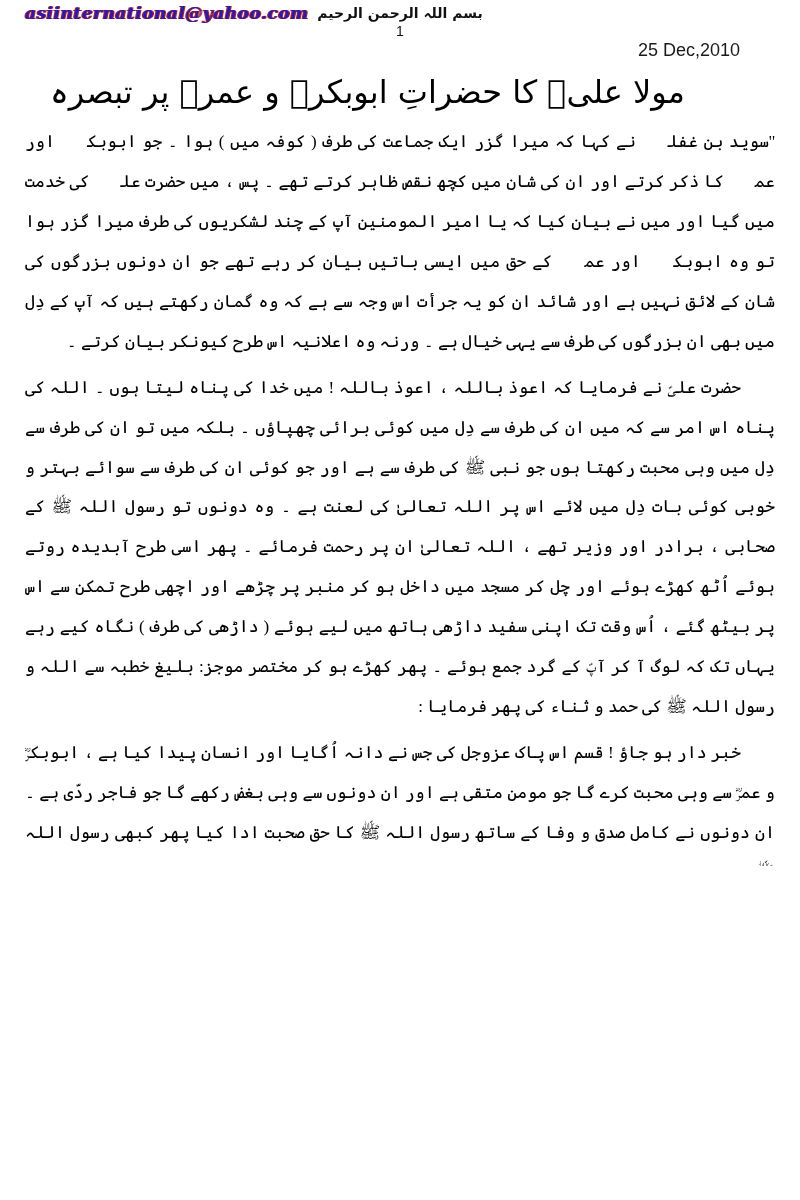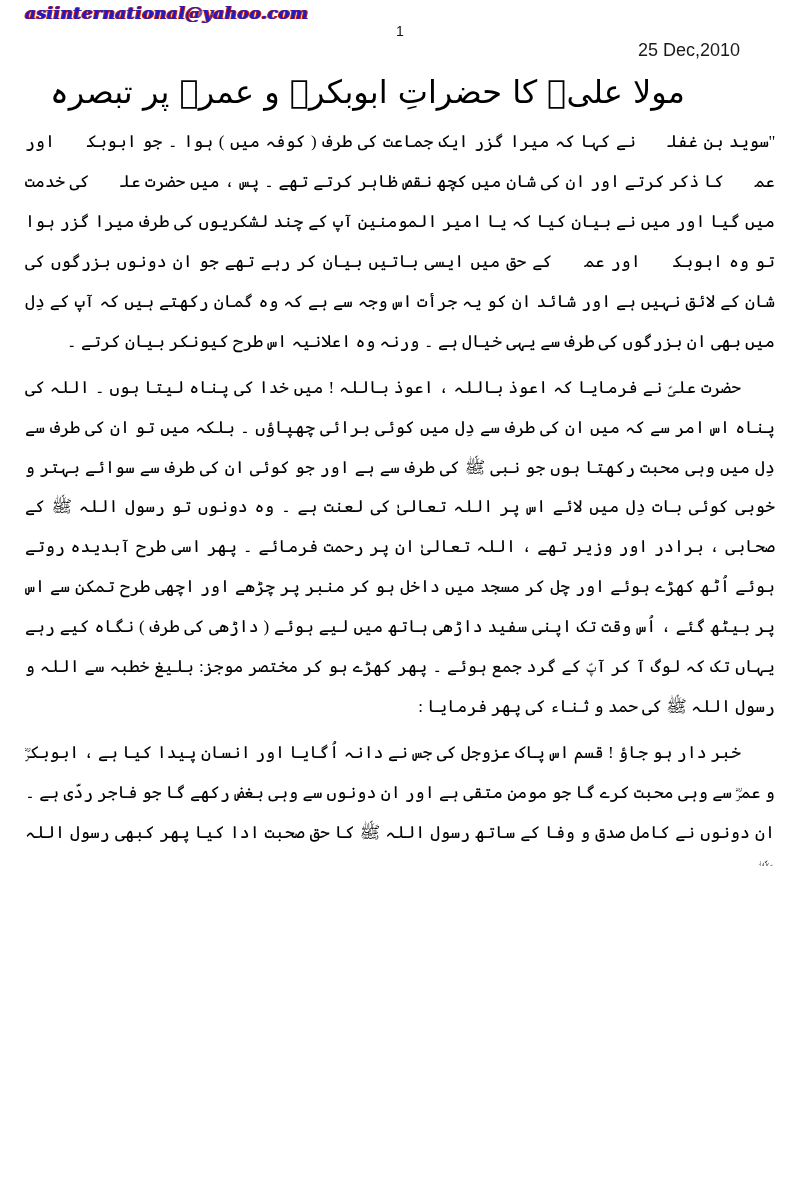--- a/index.html
+++ b/index.html
@@ -85,20 +85,21 @@
     letter-spacing: 1.5px;
   }
 </style>
 </head>
 <body>
 
 <div class="page">
 
   <a class="header-email">asiinternational@yahoo.com</a>
 
+  <div class="bismillah">بسم اللہ الرحمن الرحیم</div>
 
   <div class="page-number">1</div>
 
   <div class="doc-date">25 Dec,2010</div>
 
   <h1 class="doc-title">مولا علیؑ کا حضراتِ ابوبکرؓ و عمرؓ پر تبصرہ</h1>
 
   <div class="body-text">
     <p class="first">''سوید بن غفلہؓ نے کہا کہ میرا گزر ایک جماعت کی طرف ( کوفہ میں ) ہوا ۔ جو ابوبکرؓ اور عمرؓ کا ذکر کرتے اور ان کی شان میں کچھ نقص ظاہر کرتے تھے ۔ پس ، میں حضرت علیؑ کی خدمت میں گیا اور میں نے بیان کیا کہ یا امیر المومنین آپ کے چند لشکریوں کی طرف میرا گزر ہوا تو وہ ابوبکرؓ اور عمرؓ کے حق میں ایسی باتیں بیان کر رہے تھے جو ان دونوں بزرگوں کی شان کے لائق نہیں ہے اور شائد ان کو یہ جرأت اس وجہ سے ہے کہ وہ گمان رکھتے ہیں کہ آپ کے دِل میں بھی ان بزرگوں کی طرف سے یہی خیال ہے ۔ ورنہ وہ اعلانیہ اس طرح کیونکر بیان کرتے ۔</p>
     <p>حضرت علیؑ نے فرمایا کہ اعوذ باللہ ، اعوذ باللہ ! میں خدا کی پناہ لیتا ہوں ۔ اللہ کی پناہ اس امر سے کہ میں ان کی طرف سے دِل میں کوئی برائی چھپاؤں ۔ بلکہ میں تو ان کی طرف سے دِل میں وہی محبت رکھتا ہوں جو نبی ﷺ کی طرف سے ہے اور جو کوئی ان کی طرف سے سوائے بہتر و خوبی کوئی بات دِل میں لائے اس پر اللہ تعالیٰ کی لعنت ہے ۔ وہ دونوں تو رسول اللہ ﷺ کے صحابی ، برادر اور وزیر تھے ، اللہ تعالیٰ ان پر رحمت فرمائے ۔ پھر اسی طرح آبدیدہ روتے ہوئے اُٹھ کھڑے ہوئے اور چل کر مسجد میں داخل ہو کر منبر پر چڑھے اور اچھی طرح تمکن سے اس پر بیٹھ گئے ، اُس وقت تک اپنی سفید داڑھی ہاتھ میں لیے ہوئے ( داڑھی کی طرف ) نگاہ کیے رہے یہاں تک کہ لوگ آ کر آپؑ کے گرد جمع ہوئے ۔ پھر کھڑے ہو کر مختصر موجز: بلیغ خطبہ سے اللہ و رسول اللہ ﷺ کی حمد و ثناء کی پھر فرمایا :</p>

